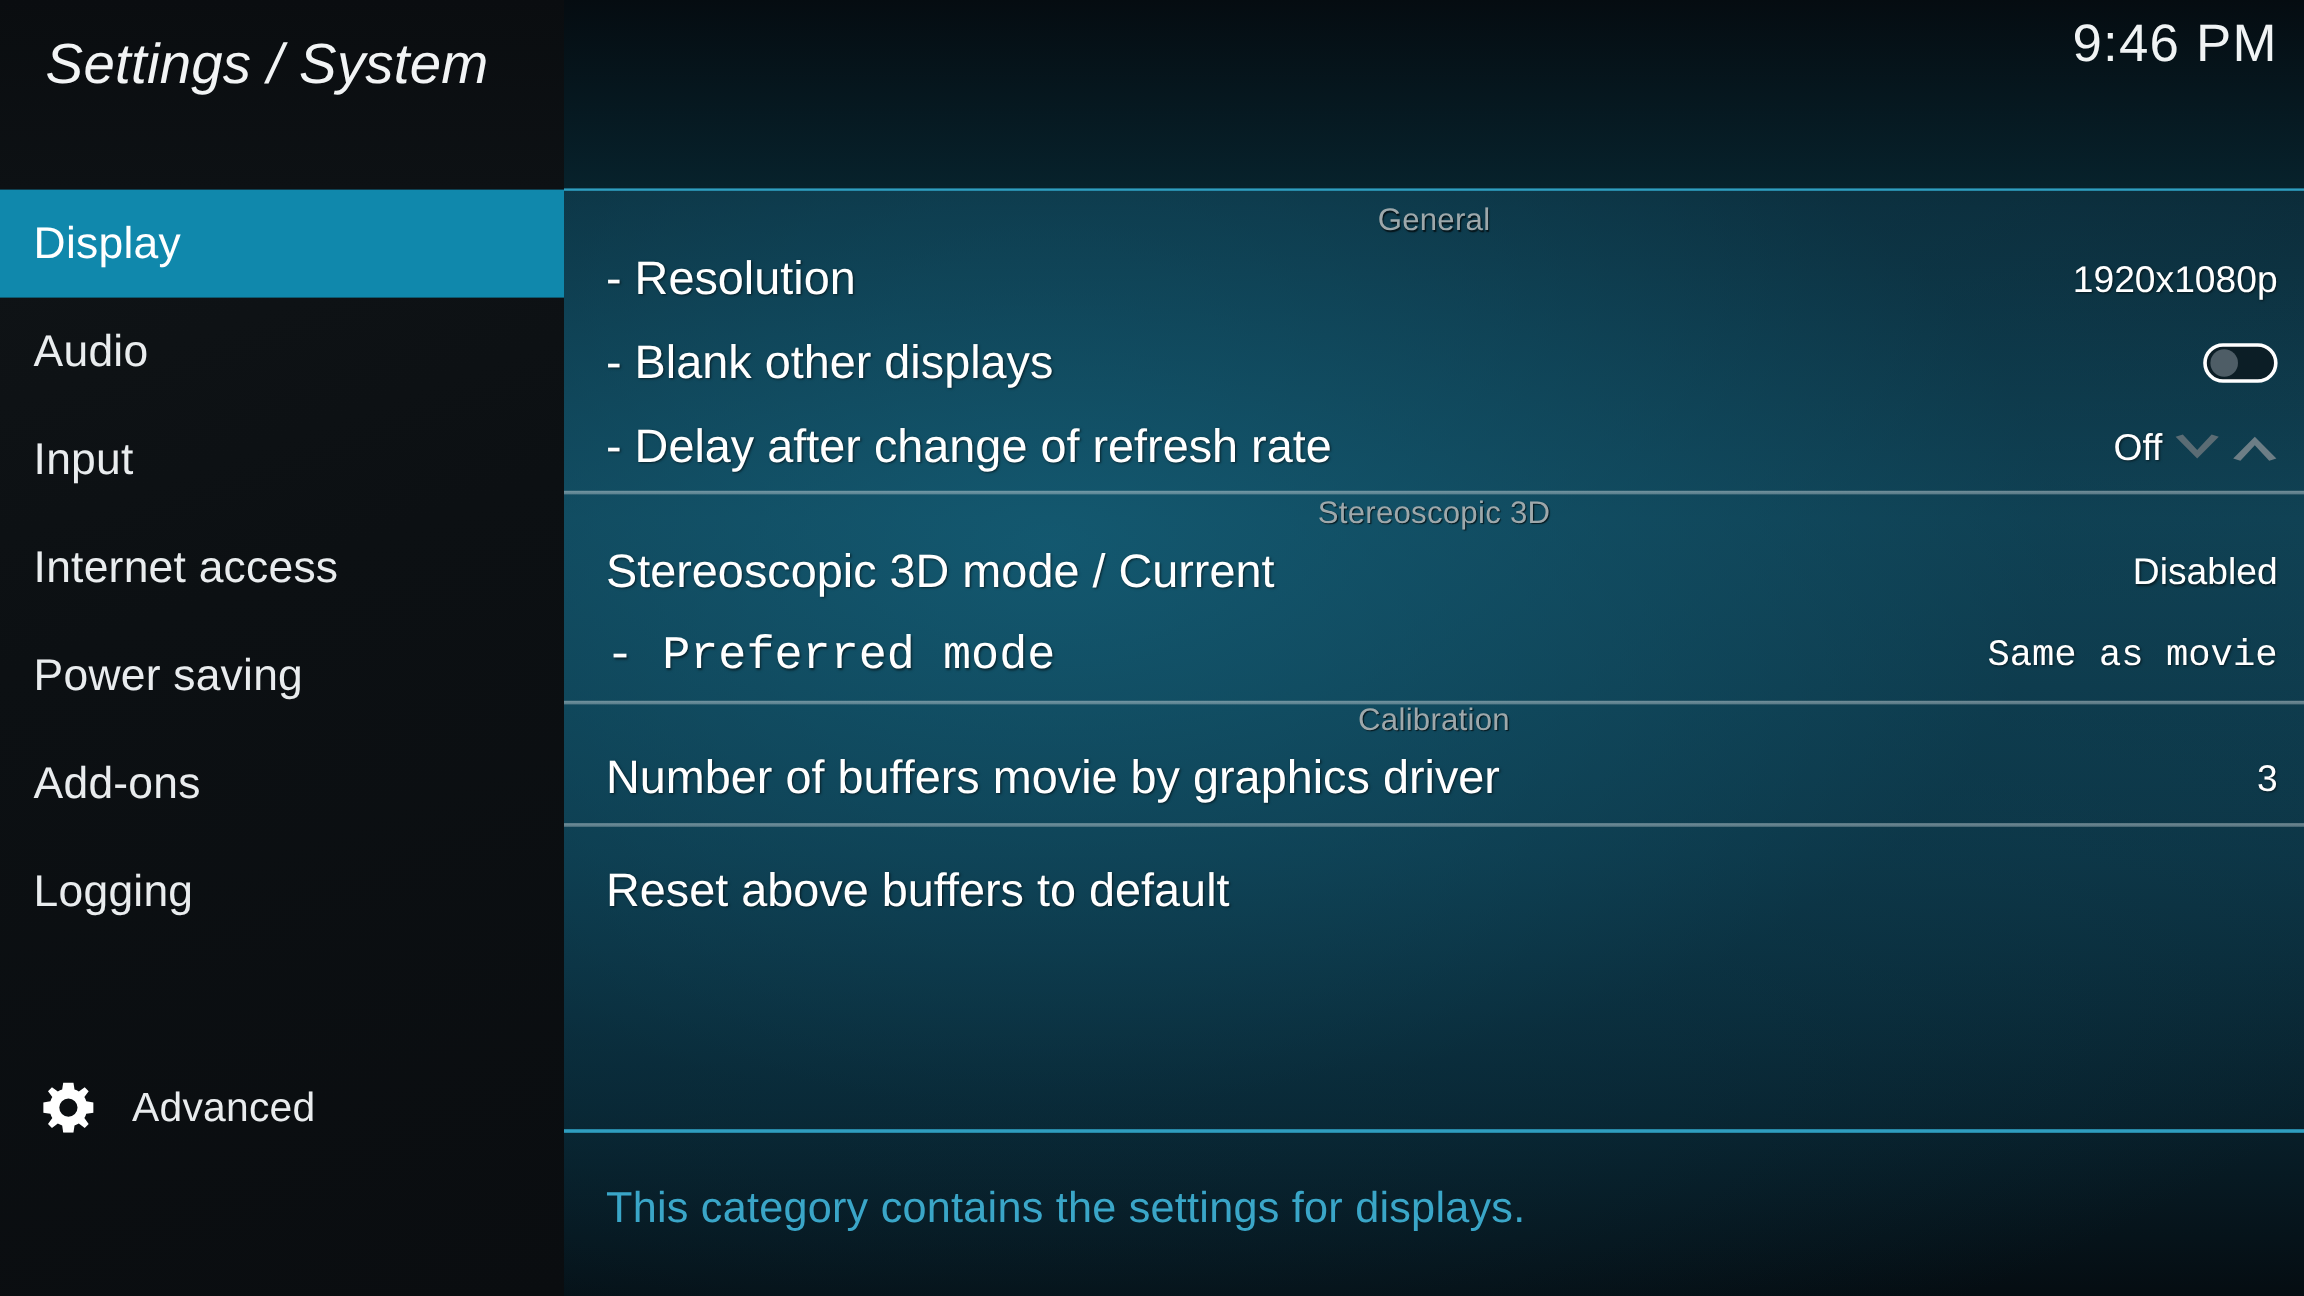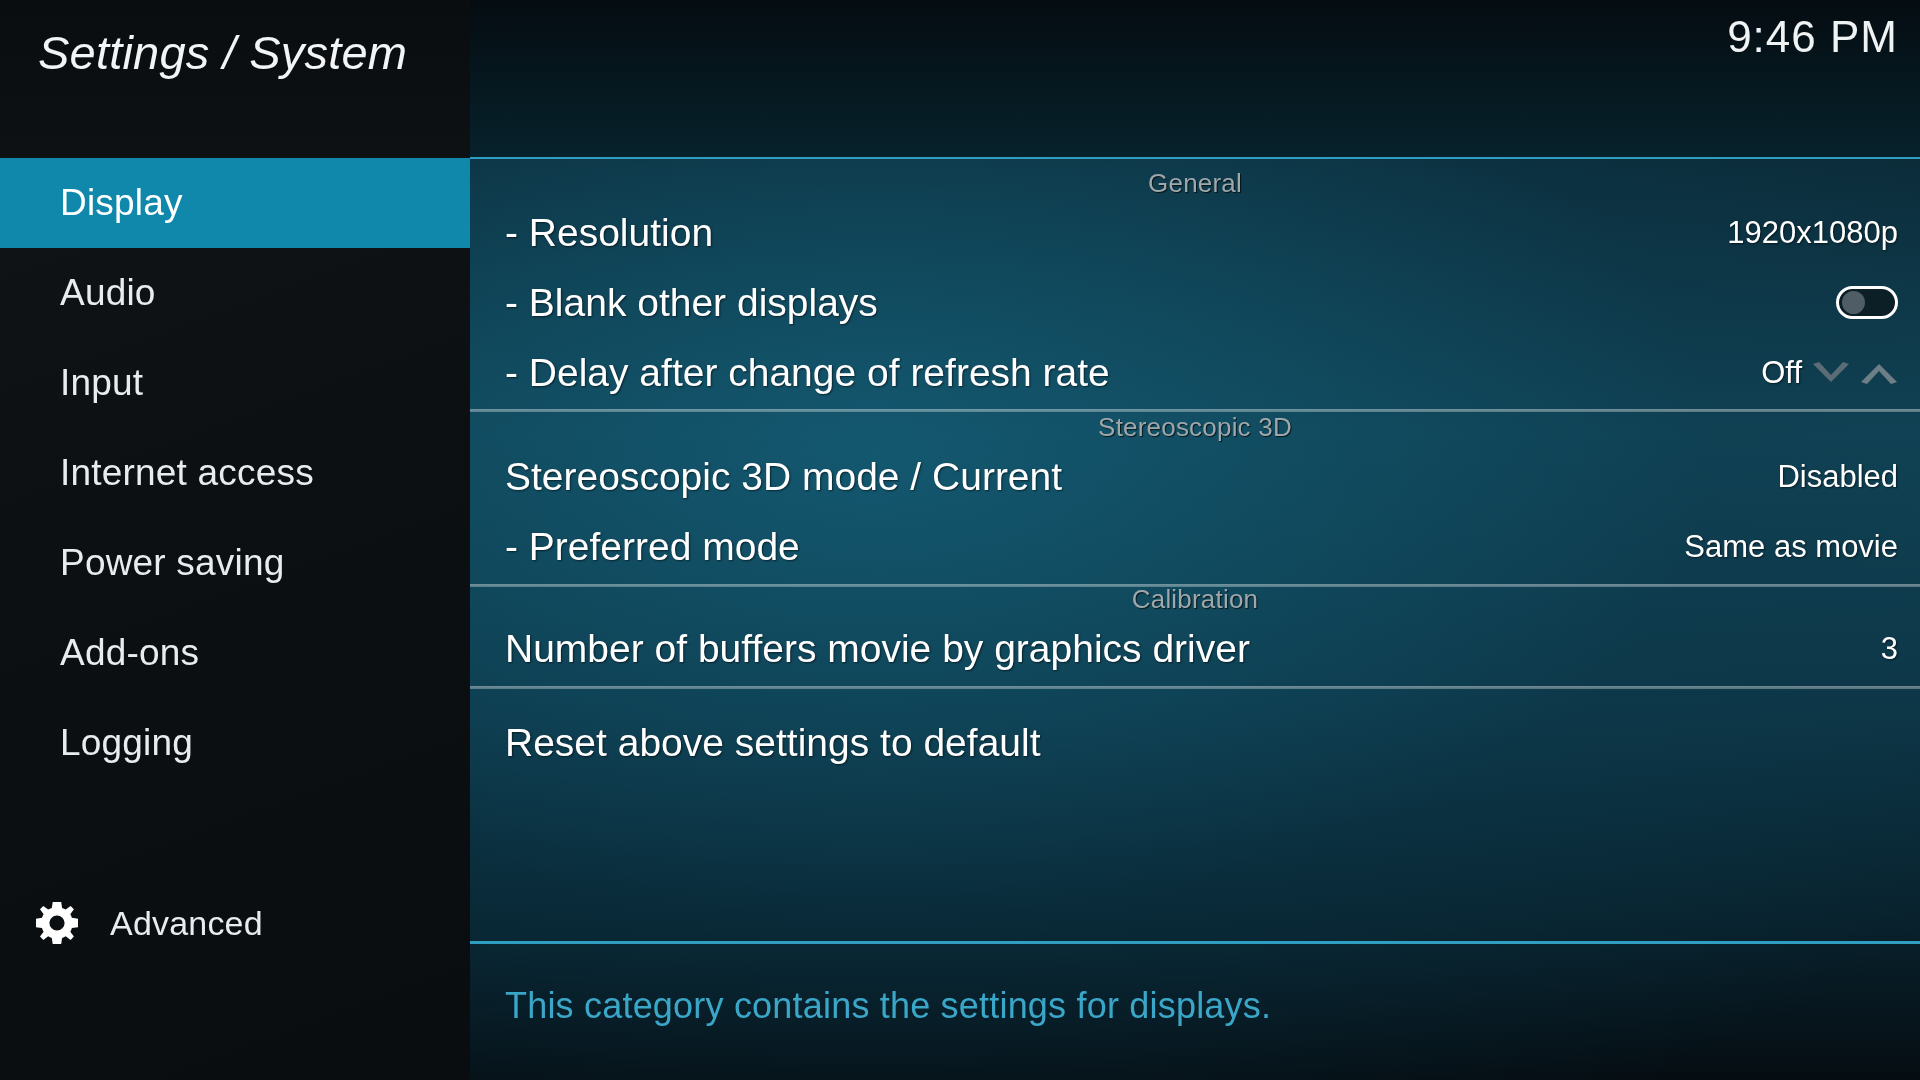--- a/index.html
+++ b/index.html
@@ -34,21 +34,21 @@
     color:#f2f4f5;
     white-space:nowrap;
     font-style:italic;
   }
 
   #nav { position:absolute; left:0; top:158px; width:470px; }
   .nav-item {
     position:relative;
     height:90px;
     display:flex; align-items:center;
-    padding-left:60px;
+    padding-left:28px;
     font-size:37px; font-weight:300;
     color:#e9ecee;
     letter-spacing:.2px;
     white-space:nowrap;
   }
   .nav-item.selected {
     background:#1088ac;
     color:#ffffff;
   }
 
@@ -206,42 +206,42 @@
     </div>
 
     <div class="section" style="top:412px;">
       <div class="section-title">Stereoscopic 3D</div>
 
       <div class="row" style="top:36px;">
         <span class="label">Stereoscopic 3D mode / Current</span>
         <span class="value">Disabled</span>
       </div>
 
-      <div class="row" style="top:106px;">
+      <div class="row" style="top:106px;font-family:Liberation Mono, monospace;">
         <span class="label">- Preferred mode</span>
         <span class="value">Same as movie</span>
       </div>
 
       <div class="divider" style="top:172px;"></div>
     </div>
 
     <div class="section" style="top:584px;">
       <div class="section-title">Calibration</div>
 
       <div class="row" style="top:36px;">
         <span class="label">Number of buffers movie by graphics driver</span>
         <span class="value">3</span>
       </div>
 
       <div class="divider" style="top:102px;"></div>
     </div>
 
     <div class="section" style="top:714px;">
       <div class="row" style="top:0px;">
-        <span class="label">Reset above settings to default</span>
+        <span class="label">Reset above buffers to default</span>
       </div>
     </div>
 
     <div id="footer-rule"></div>
     <div id="footer-text">This category contains the settings for displays.</div>
   </div>
 
   <div id="sidebar">
     <div id="sidebar-header">
       <div id="page-title">Settings / System</div>

